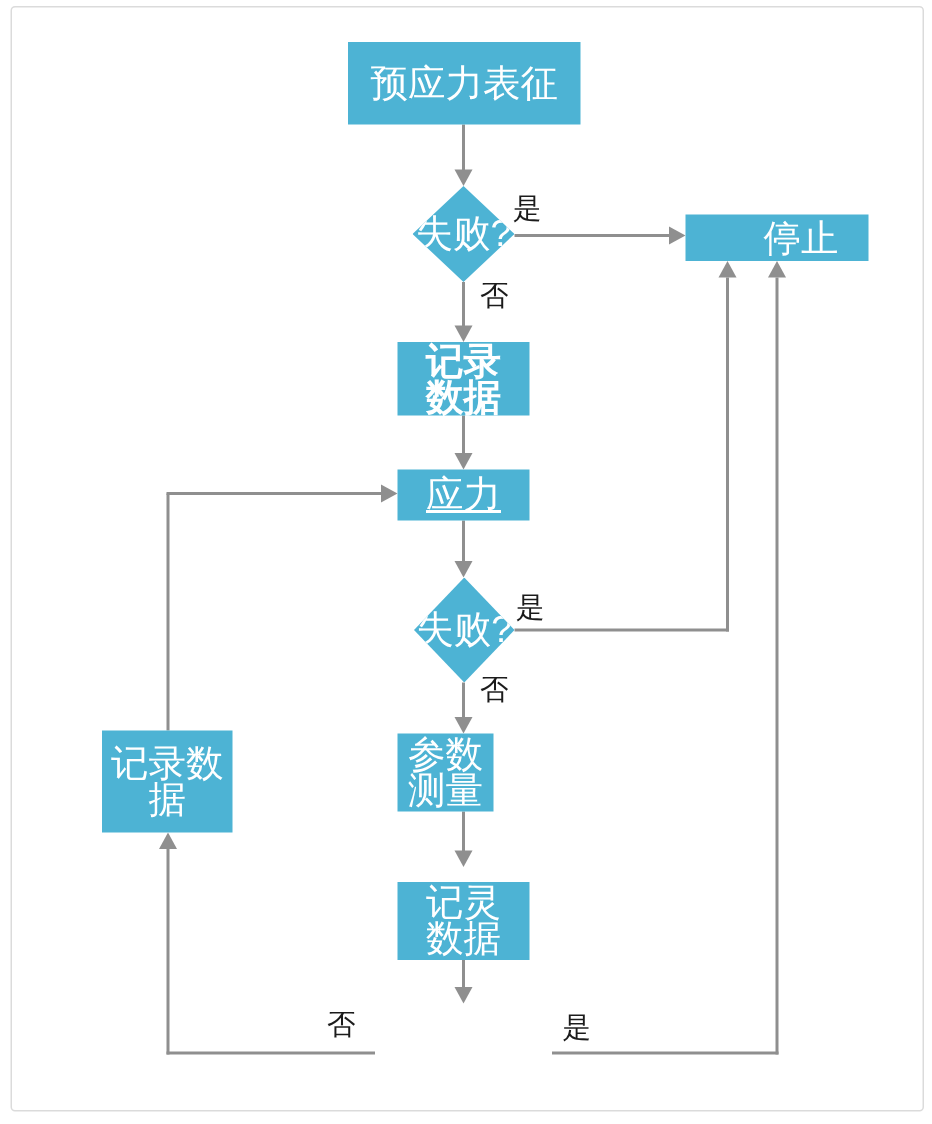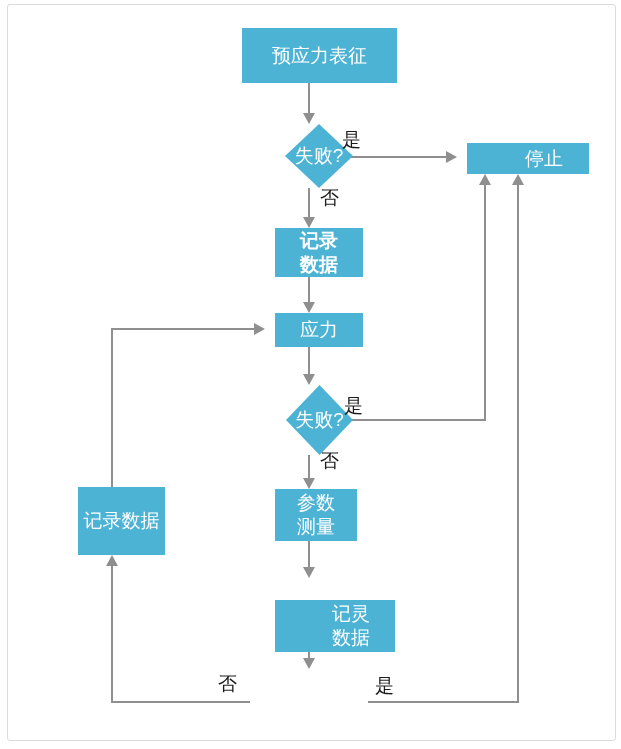--- a/index.html
+++ b/index.html
@@ -9,21 +9,21 @@
     --label-text:#1b1b1b;
     --frame:#dbdbdb;
     --bg:#ffffff;
   }
   html,body{margin:0;padding:0;background:var(--bg);}
   body{font-family:"Liberation Sans",sans-serif;}
   .canvas{position:relative;width:621px;height:749px;background:var(--bg);overflow:hidden;}
   .frame{position:absolute;left:7px;top:4px;width:607px;height:735px;border:1px solid var(--frame);border-radius:3px;}
   .node{position:absolute;background:var(--node-fill);color:var(--node-text);
         display:flex;align-items:center;justify-content:center;text-align:center;
-        font-size:19px;line-height:24px;white-space:pre-line;margin-left:10px;}
+        font-size:25px;line-height:24px;white-space:pre-line;}
   .diamond{clip-path:polygon(50% 0,100% 50%,50% 100%,0 50%);}
   .seg{position:absolute;background:var(--conn);}
   .arrow{position:absolute;width:0;height:0;}
   .arrow.down{border-left:6px solid transparent;border-right:6px solid transparent;border-top:11px solid var(--conn);}
   .arrow.up{border-left:6px solid transparent;border-right:6px solid transparent;border-bottom:11px solid var(--conn);}
   .arrow.right{border-top:6px solid transparent;border-bottom:6px solid transparent;border-left:11px solid var(--conn);}
   .elabel{position:absolute;color:var(--label-text);font-size:19px;line-height:21px;}
 </style>
 </head>
 <body>
@@ -67,24 +67,24 @@
   <div class="seg" style="left:111px;top:566px;width:2px;height:137px;"></div>
   <div class="arrow up" style="left:106px;top:555px;"></div>
 
   <div class="seg" style="left:111px;top:329px;width:2px;height:158px;"></div>
   <div class="seg" style="left:111px;top:328px;width:144px;height:2px;"></div>
   <div class="arrow right" style="left:254px;top:323px;"></div>
 
   <div class="node" style="left:232px;top:28px;width:155px;height:55px;">预应力表征</div>
   <div class="node" style="left:265px;top:228px;width:88px;height:49px;font-weight:bold;">记录
 数据</div>
-  <div class="node" style="left:265px;top:313px;width:88px;height:34px;">应力</div>
-  <div class="node" style="left:265px;top:489px;width:82px;height:52px;">参数
+  <div class="node" style="left:265px;top:313px;width:88px;height:34px;text-decoration:underline;">应力</div>
+  <div class="node" style="left:265px;top:489px;width:64px;height:52px;">参数
 测量</div>
-  <div class="node" style="left:265px;top:600px;width:88px;height:52px;padding-left:32px;">记灵
+  <div class="node" style="left:265px;top:588px;width:88px;height:52px;">记灵
 数据</div>
   <div class="node" style="left:457px;top:143px;width:90px;height:31px;padding-left:32px;">停止</div>
   <div class="node" style="left:68px;top:487px;width:87px;height:68px;">记录数据</div>
 
   <div class="node diamond" style="left:275px;top:124px;width:68px;height:64px;">失败?</div>
   <div class="node diamond" style="left:276px;top:385px;width:67px;height:70px;">失败?</div>
 
   <div class="elabel" style="left:342px;top:129px;">是</div>
   <div class="elabel" style="left:320px;top:187px;">否</div>
   <div class="elabel" style="left:344px;top:395px;">是</div>

